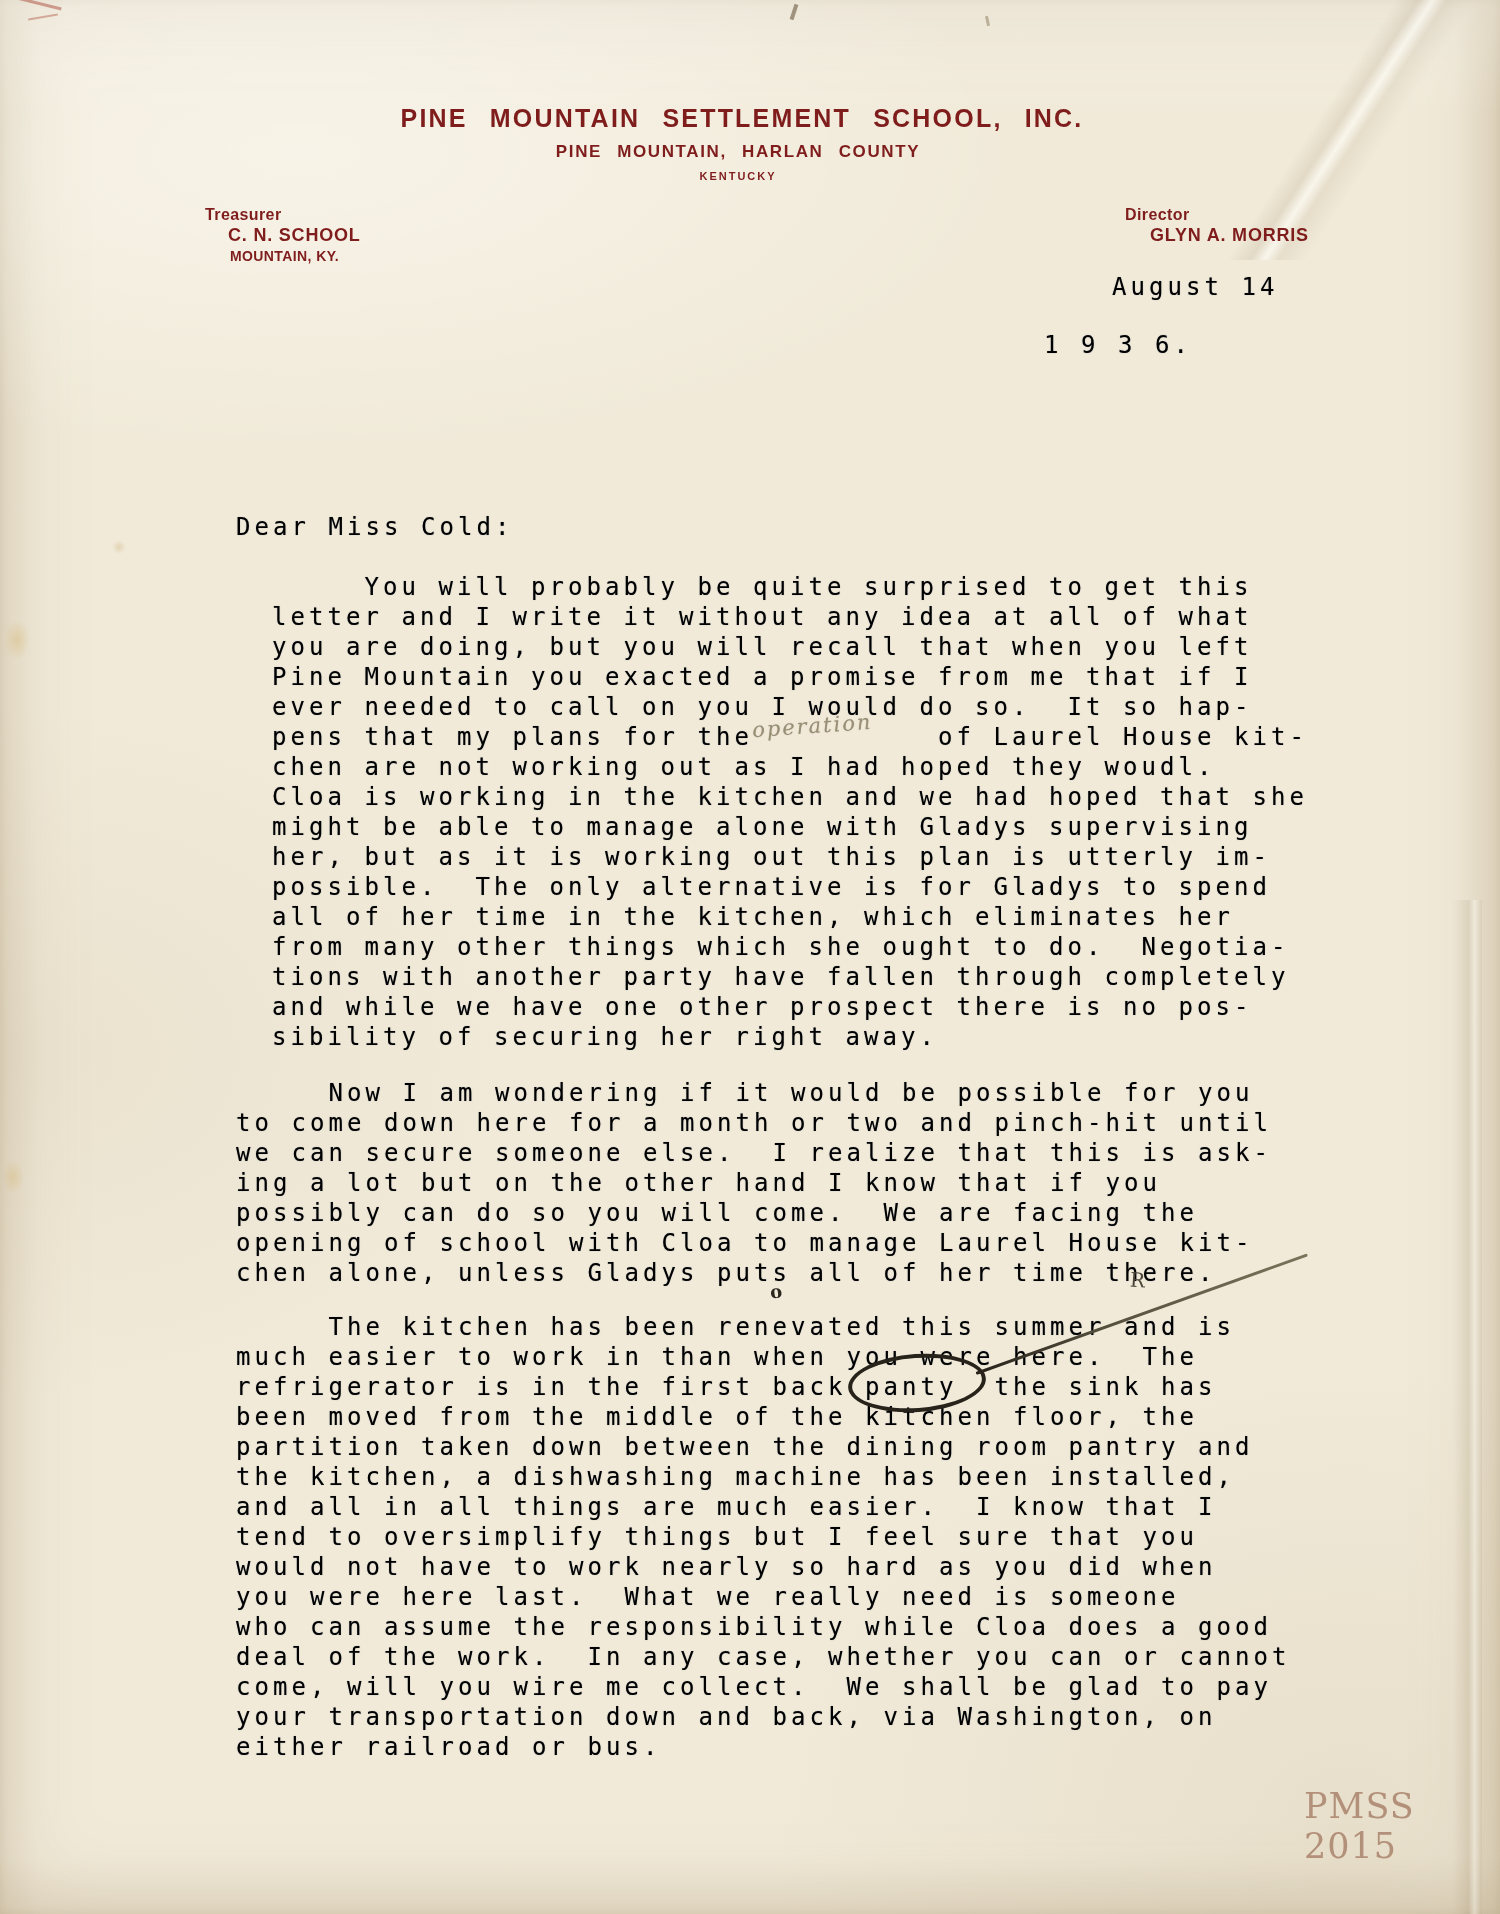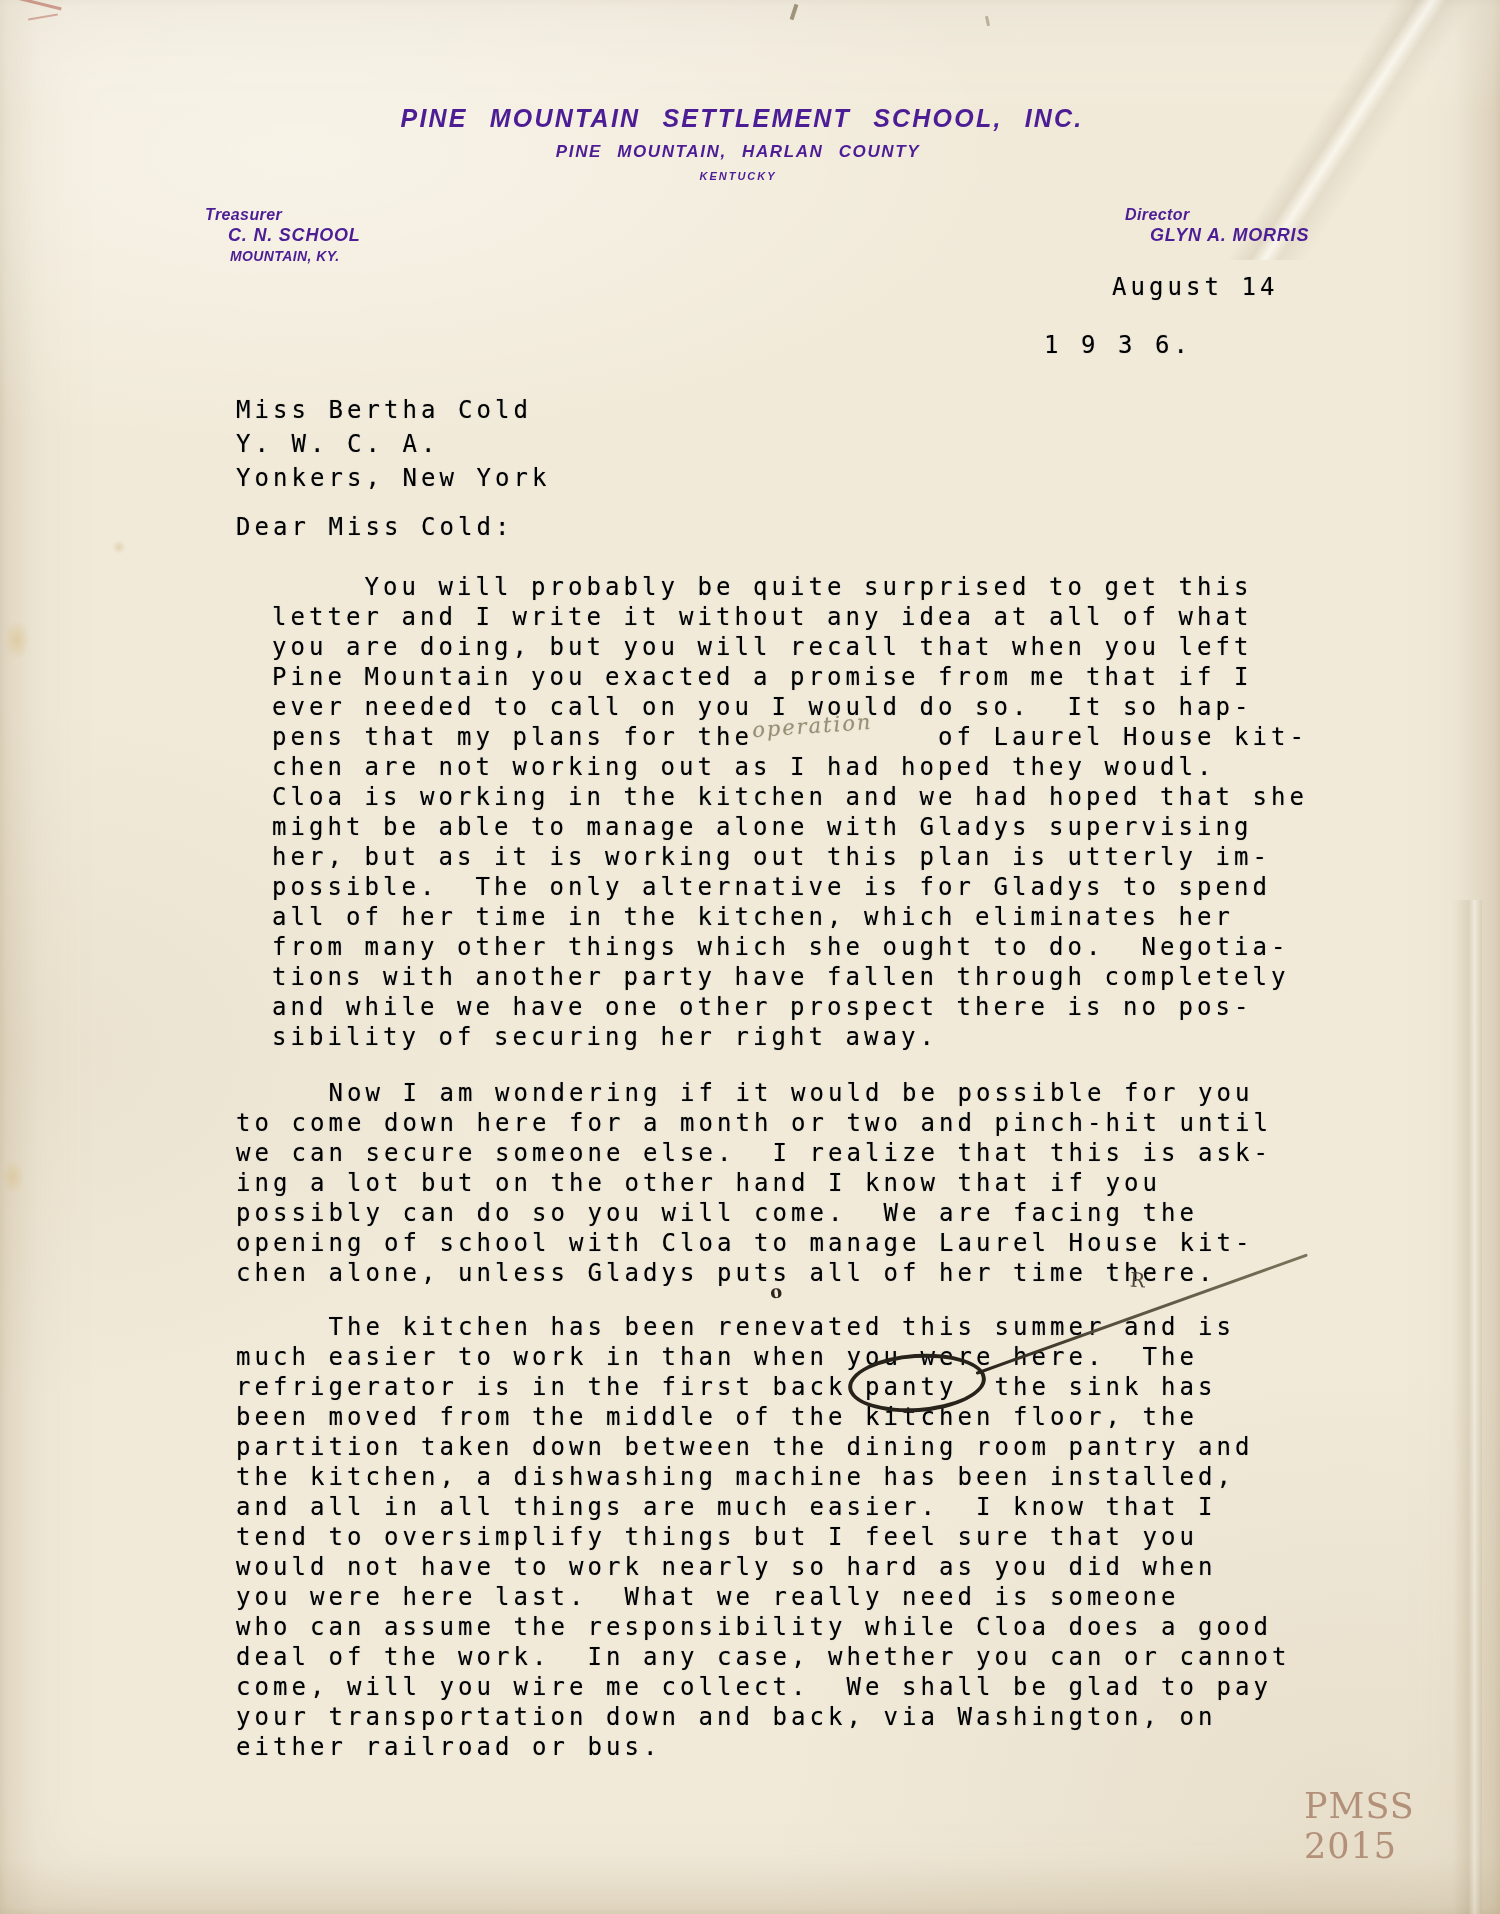--- a/index.html
+++ b/index.html
@@ -28,21 +28,21 @@
     background:linear-gradient(123deg, transparent 52%, rgba(135,115,80,.14) 56%, rgba(255,255,250,.55) 58.5%, rgba(135,115,80,.10) 61%, transparent 66%);
   }
   .crease-r{
     position:absolute;right:18px;top:900px;width:30px;height:1014px;pointer-events:none;
     background:linear-gradient(90deg, transparent, rgba(140,118,80,.12) 55%, rgba(255,255,250,.35) 75%, rgba(140,118,80,.10));
   }
   .spot{position:absolute;border-radius:50%;pointer-events:none;}
   .mark{position:absolute;pointer-events:none;}
 
   
-  .lh{position:absolute;color:#4c1d95;white-space:nowrap;font-style:italic;}
+  .lh{position:absolute;color:#7f1d1d;white-space:nowrap;}
   .lh-title{
     left:742px;top:104px;transform:translateX(-50%);
     font-size:25px;font-weight:bold;letter-spacing:2.2px;word-spacing:13px;
   }
   .lh-sub1{
     left:738px;top:142px;transform:translateX(-50%);
     font-size:17px;font-weight:bold;letter-spacing:1.6px;word-spacing:9px;
   }
   .lh-sub2{
     left:738px;top:170px;transform:translateX(-50%);
@@ -118,23 +118,20 @@
   <div class="lh lh-small" style="left:205px;top:206px;">Treasurer</div>
   <div class="lh lh-name" style="left:228px;top:225px;">C. N. SCHOOL</div>
   <div class="lh lh-city" style="left:230px;top:248px;">MOUNTAIN, KY.</div>
 
   <div class="lh lh-small" style="left:1125px;top:206px;">Director</div>
   <div class="lh lh-name" style="left:1150px;top:225px;">GLYN A. MORRIS</div>
 
   <div class="typew" style="left:1112px;top:272px;">August 14</div>
   <div class="typew" style="left:1044px;top:330px;">1 9 3 6.</div>
 
-  <div class="typew address" style="left:236px;top:393px;">Miss Bertha Cold
-Y. W. C. A.
-Yonkers, New York</div>
 
   <div class="typew" style="left:236px;top:512px;">Dear Miss Cold:</div>
 
   <div class="typew" style="left:236px;top:572px;margin-left:36px;">     You will probably be quite surprised to get this
 letter and I write it without any idea at all of what
 you are doing, but you will recall that when you left
 Pine Mountain you exacted a promise from me that if I
 ever needed to call on you I would do so.  It so hap-
 pens that my plans for the          of Laurel House kit-
 chen are not working out as I had hoped they woudl.

